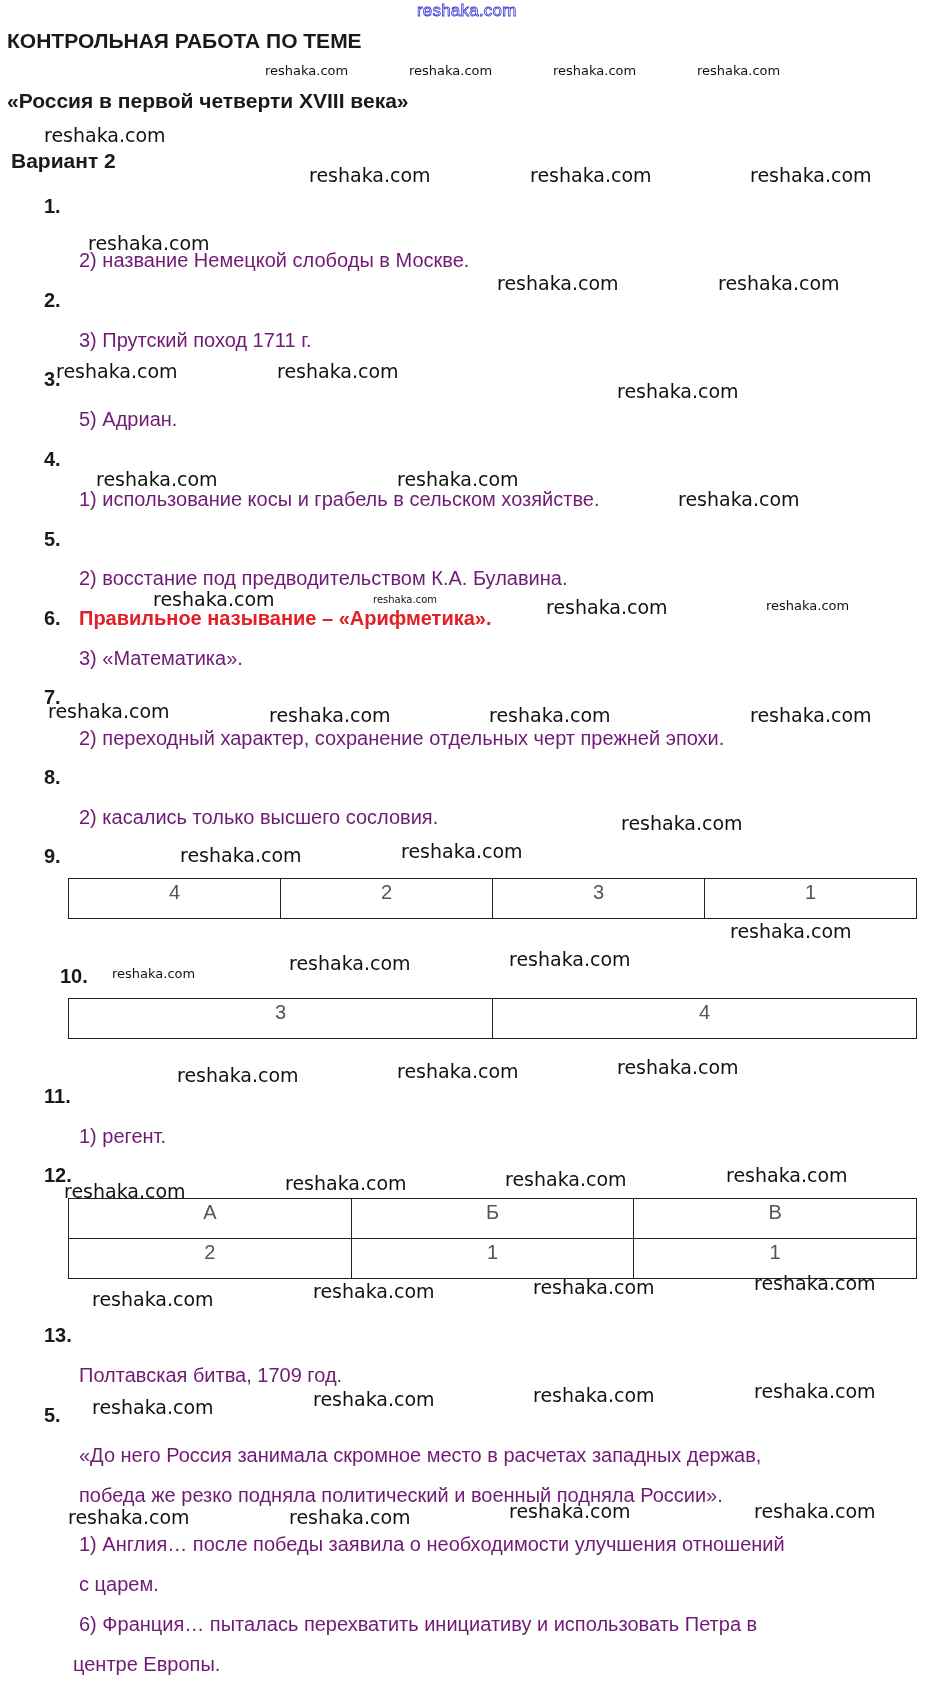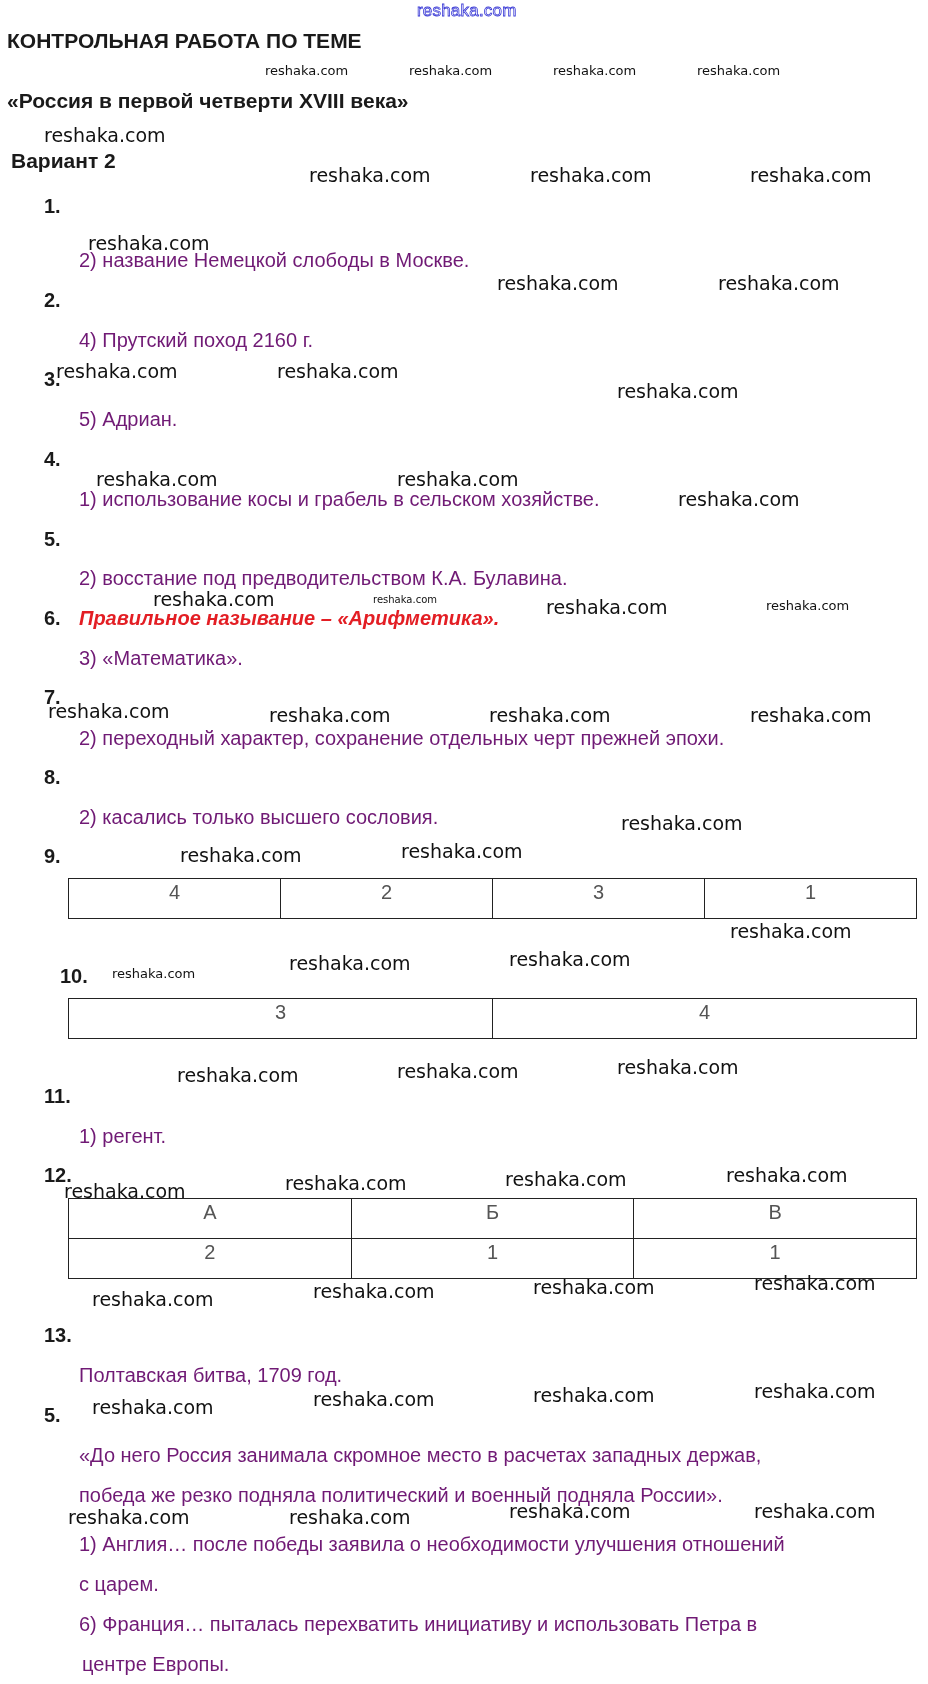--- a/index.html
+++ b/index.html
@@ -6,42 +6,42 @@
   body { width: 928px; height: 1684px; position: relative; overflow: hidden;
          font-family: "Liberation Sans", sans-serif; color: #444; }
   .abs { position: absolute; white-space: nowrap; }
   .top-wm { left: 417px; top: 1px; font-size: 17px; color: #fff;
             -webkit-text-stroke: 0.8px #3b3bd6; letter-spacing: 0.2px; }
   .title { left: 7px; top: 29px; font-size: 21px; font-weight: bold; color: #1a1a1a; }
   .subtitle { left: 7px; top: 89px; font-size: 21px; font-weight: bold; color: #1a1a1a; }
   .variant { left: 11px; top: 149px; font-size: 21px; font-weight: bold; color: #1a1a1a; }
   .qnum { font-size: 20px; font-weight: bold; color: #1a1a1a; }
   .ans { font-size: 20px; color: #701a75; }
-  .red { font-size: 20px; font-weight: bold; color: #e31e24; font-style: italic; }
+  .red { font-size: 20px; font-weight: bold; color: #e31e24; }
   .wm { font-family: "DejaVu Sans", sans-serif; color: #111; font-size: 19px; }
   .wm-s { font-family: "DejaVu Sans", sans-serif; color: #111; font-size: 13px; }
   .wm-xs { font-family: "DejaVu Sans", sans-serif; color: #111; font-size: 10px; }
   table.grid { position: absolute; border-collapse: collapse; }
   table.grid td { border: 1px solid #222; text-align: center; vertical-align: top;
                   font-size: 20px; color: #555; padding: 2px 0 0 0; }
 </style>
 </head>
 <body>
 
 <div class="abs top-wm">reshaka.com</div>
 
 <div class="abs title">КОНТРОЛЬНАЯ РАБОТА ПО ТЕМЕ</div>
 <div class="abs subtitle">«Россия в первой четверти XVIII века»</div>
 <div class="abs variant">Вариант 2</div>
 
 <div class="abs qnum" style="left:44px;top:195px">1.</div>
 <div class="abs ans" style="left:79px;top:249px">2) название Немецкой слободы в Москве.</div>
 
 <div class="abs qnum" style="left:44px;top:289px">2.</div>
-<div class="abs ans" style="left:79px;top:329px">4) Прутский поход 2160 г.</div>
+<div class="abs ans" style="left:79px;top:329px">3) Прутский поход 1711 г.</div>
 
 <div class="abs qnum" style="left:44px;top:368px">3.</div>
 <div class="abs ans" style="left:79px;top:408px">5) Адриан.</div>
 
 <div class="abs qnum" style="left:44px;top:448px">4.</div>
 <div class="abs ans" style="left:79px;top:488px">1) использование косы и грабель в сельском хозяйстве.</div>
 
 <div class="abs qnum" style="left:44px;top:528px">5.</div>
 <div class="abs ans" style="left:79px;top:567px">2) восстание под предводительством К.А. Булавина.</div>
 
@@ -98,21 +98,21 @@
 
 <div class="abs qnum" style="left:44px;top:1324px">13.</div>
 <div class="abs ans" style="left:79px;top:1364px">Полтавская битва, 1709 год.</div>
 
 <div class="abs qnum" style="left:44px;top:1404px">5.</div>
 <div class="abs ans" style="left:79px;top:1444px">«До него Россия занимала скромное место в расчетах западных держав,</div>
 <div class="abs ans" style="left:79px;top:1484px">победа же резко подняла политический и военный подняла России».</div>
 <div class="abs ans" style="left:79px;top:1533px">1) Англия… после победы заявила о необходимости улучшения отношений</div>
 <div class="abs ans" style="left:79px;top:1573px">с царем.</div>
 <div class="abs ans" style="left:79px;top:1613px">6) Франция… пыталась перехватить инициативу и использовать Петра в</div>
-<div class="abs ans" style="left:82px;top:1653px">центре Европы.</div>
+<div class="abs ans" style="left:73px;top:1653px">центре Европы.</div>
 
 <div class="abs wm-s" style="left:265px;top:63px">reshaka.com</div>
 <div class="abs wm-s" style="left:409px;top:63px">reshaka.com</div>
 <div class="abs wm-s" style="left:553px;top:63px">reshaka.com</div>
 <div class="abs wm-s" style="left:697px;top:63px">reshaka.com</div>
 <div class="abs wm" style="left:44px;top:124px">reshaka.com</div>
 <div class="abs wm" style="left:309px;top:164px">reshaka.com</div>
 <div class="abs wm" style="left:530px;top:164px">reshaka.com</div>
 <div class="abs wm" style="left:750px;top:164px">reshaka.com</div>
 <div class="abs wm" style="left:88px;top:232px">reshaka.com</div>

